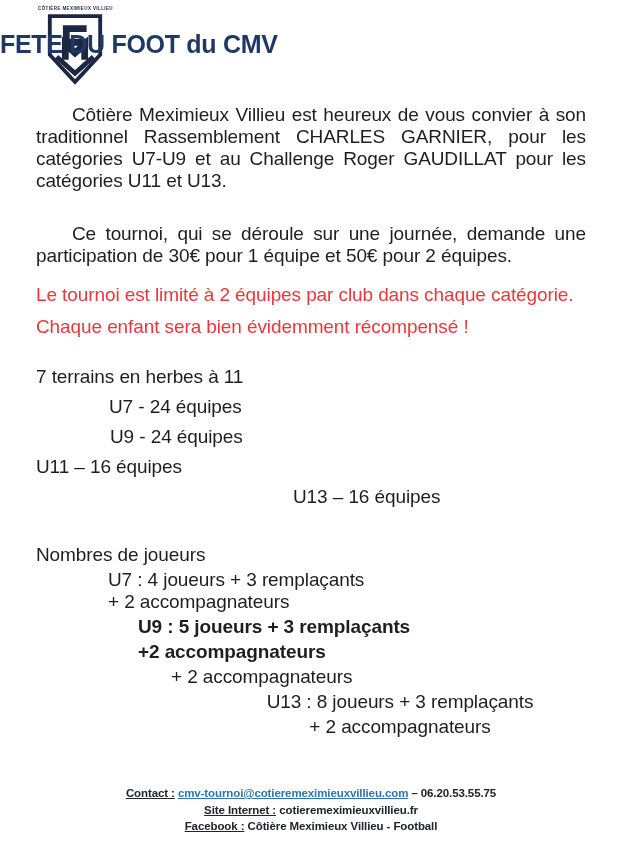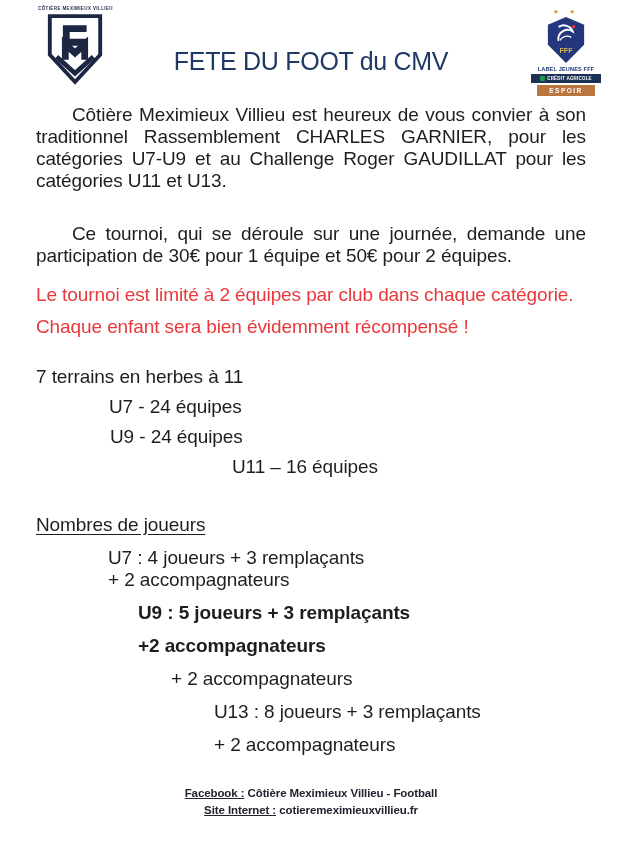--- a/index.html
+++ b/index.html
@@ -29,22 +29,22 @@
     overflow:hidden;
   }
   
   .header{position:relative;height:98px;}
   .crest{position:absolute;left:38px;top:6px;width:74px;text-align:center;}
   .crest-caption{
     font-size:4.5px;font-weight:bold;color:var(--crest-navy);
     letter-spacing:.4px;white-space:nowrap;margin-bottom:1px;
   }
   .page-title{
-    position:absolute;left:0;right:0;top:30px;margin:17px;
-    text-align:center;font-size:25px;font-weight:normal;
+    position:absolute;left:0;right:0;top:30px;margin:0;
+    font-size:25px;font-weight:bold;
     color:var(--title-navy);letter-spacing:-0.3px;
   }
   .fff-badge{position:absolute;right:17px;top:8px;width:78px;text-align:center;}
   .fff-stars{font-size:7px;color:var(--gold);letter-spacing:4px;line-height:8px;}
   .fff-label{font-size:5.5px;font-weight:bold;color:var(--label-navy);letter-spacing:.2px;margin-top:2px;white-space:nowrap;}
   .ca-bar{
     margin:2px auto 0;width:70px;height:9px;background:var(--bar-navy);
     display:flex;align-items:center;justify-content:center;gap:2px;
   }
   .ca-logo{display:inline-block;width:5px;height:5px;background:var(--ca-green);border-radius:1px;}
@@ -60,31 +60,31 @@
   .para + .para{margin-top:31px;}
   .para:first-child{margin-top:6px;}
   .red-line{
     margin:10px 0 0;text-align:left;color:var(--red);font-weight:500;
   }
   .red-line.first{margin-top:17px;}
   .fields-heading{margin-top:28px;}
   .f-item{margin-top:8px;}
   .f-item.i1{margin-left:73px;}
   .f-item.i2{margin-left:74px;}
-  .f-item.i3{margin-left:196px;}
+  .f-item.i3{}
   .f-item.i4{margin-left:257px;}
   .players-heading{
-    margin-top:36px;text-decoration:underline;text-underline-offset:3px;
+    margin-top:36px;text-underline-offset:3px;
   }
-  .p-row{margin-top:11px;}
+  .p-row{margin-top:3px;}
   .p-row.tight{margin-top:0;}
   .p-row.j1{margin-left:72px;}
   .p-row.j2{margin-left:102px;font-weight:bold;}
   .p-row.j3{margin-left:135px;}
-  .p-row.j4{margin-left:178px;}
+  .p-row.j4{margin-left:178px;text-align:center;}
   
   .footer{
     position:absolute;left:0;right:0;top:785px;text-align:center;
     font-size:11.5px;font-weight:bold;color:var(--footer-dark);line-height:16.5px;
   }
   .f-label{text-decoration:underline;}
   .f-link{color:var(--link-blue);text-decoration:underline;font-weight:bold;}
   .f-strong{color:var(--footer-dark);}
   svg{display:block;margin:0 auto;}
 </style>
@@ -102,73 +102,61 @@
           <path d="M6 4 H58 V44 L32 72 L6 44 Z" fill="none" stroke="#1d2743" stroke-width="4"></path>
           <path d="M44 17 H23 V31 H44" fill="none" stroke="#1d2743" stroke-width="7"></path>
           <path d="M22 49 V33 L32 42 L42 33 V49" fill="none" stroke="#1d2743" stroke-width="7"></path>
           <path d="M13 46 L32 63 L51 46" fill="none" stroke="#1d2743" stroke-width="5"></path>
         </svg>
       </span>
     </div>
 
     <h1 class="page-title">FETE DU FOOT du CMV</h1>
 
-    <div class="fff-badge">
-      <div class="fff-stars">★ ★</div>
-      <span>
-        <svg width="42" height="48" viewBox="0 0 44 50">
-          <path d="M22 1 L41 9 V30 L22 49 L3 30 V9 Z" fill="#24377c"></path>
-          <path d="M14 25 C13 16 23 12 29 16 C27 10 19 8 15 11" fill="none" stroke="#ffffff" stroke-width="2" stroke-linecap="round"></path>
-          <path d="M16 25 C18 21 24 20 27 22" fill="none" stroke="#ffffff" stroke-width="1.4" stroke-linecap="round"></path>
-          <circle cx="30" cy="11" r="1.7" fill="#e8383c"></circle>
-          <text x="22" y="39" text-anchor="middle" font-size="7.5" font-weight="bold" fill="#d8b54e">FFF</text>
-        </svg>
-      </span>
-      <div class="fff-label">LABEL JEUNES FFF</div>
-      <div class="ca-bar">
-        <span class="ca-logo"></span>
-        <span class="ca-text">CRÉDIT AGRICOLE</span>
-      </div>
-      <div class="espoir-bar">ESPOIR</div>
-    </div>
 
   </div>
 
   <div class="content">
 
     <p class="para">Côtière Meximieux Villieu est heureux de vous convier à son traditionnel Rassemblement CHARLES GARNIER, pour les catégories U7-U9 et au Challenge Roger GAUDILLAT pour les catégories U11 et U13.</p>
     <p class="para">Ce tournoi, qui se déroule sur une journée, demande une participation de 30€ pour 1 équipe et 50€ pour 2 équipes.</p>
 
     <p class="red-line first">Le tournoi est limité à 2 équipes par club dans chaque catégorie.</p>
     <p class="red-line">Chaque enfant sera bien évidemment récompensé !</p>
 
     <div>
       <div class="fields-heading">7 terrains en herbes à 11</div>
       <div class="f-item i1">U7 - 24 équipes</div>
       <div class="f-item i2">U9 - 24 équipes</div>
       <div class="f-item i3">U11 – 16 équipes</div>
+      <div class="f-item i4">U13 – 16 équipes</div>
     </div>
 
     <div>
       <div class="players-heading">Nombres de joueurs</div>
       <div class="p-row j1">U7 : 4 joueurs + 3 remplaçants</div>
       <div class="p-row j1 tight">+ 2 accompagnateurs</div>
       <div class="p-row j2">U9 : 5 joueurs + 3 remplaçants</div>
       <div class="p-row j2">+2 accompagnateurs</div>
       <div class="p-row j3">+ 2 accompagnateurs</div>
       <div class="p-row j4">U13 : 8 joueurs + 3 remplaçants</div>
       <div class="p-row j4">+ 2 accompagnateurs</div>
     </div>
 
   </div>
 
   <div class="footer">
     <div class="f-line">
-      <span class="f-label">Facebook :</span>
-      <span class="f-strong">Côtière Meximieux Villieu - Football</span>
+      <span class="f-label">Contact :</span>
+      <a class="f-link" href="#">cmv-tournoi@cotieremeximieuxvillieu.com</a>
+      <span class="f-strong">– 06.20.53.55.75</span>
     </div>
     <div class="f-line">
       <span class="f-label">Site Internet :</span>
       <span class="f-strong">cotieremeximieuxvillieu.fr</span>
+    </div>
+    <div class="f-line">
+      <span class="f-label">Facebook :</span>
+      <span class="f-strong">Côtière Meximieux Villieu - Football</span>
     </div>
   </div>
 
 </div>
 
 </body></html>

